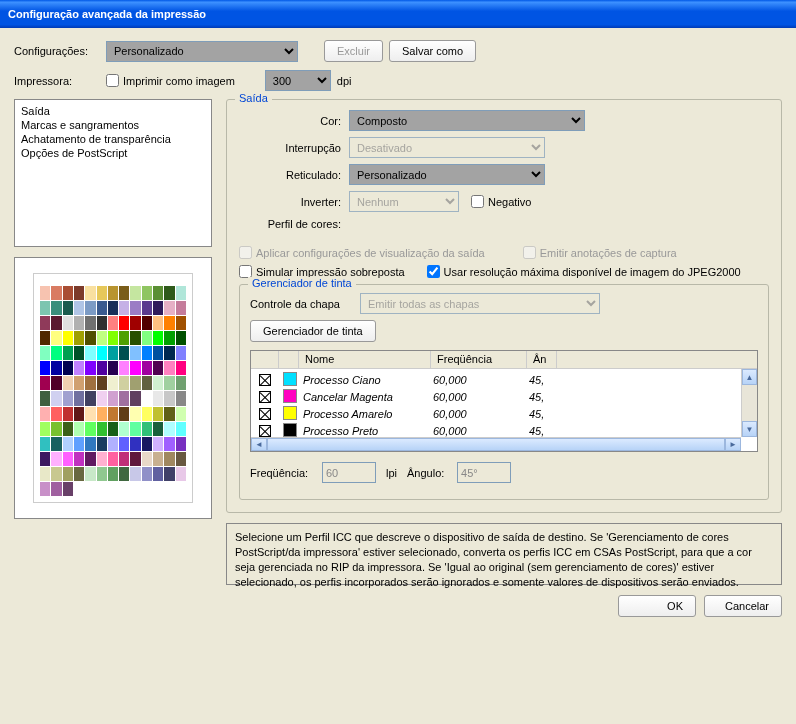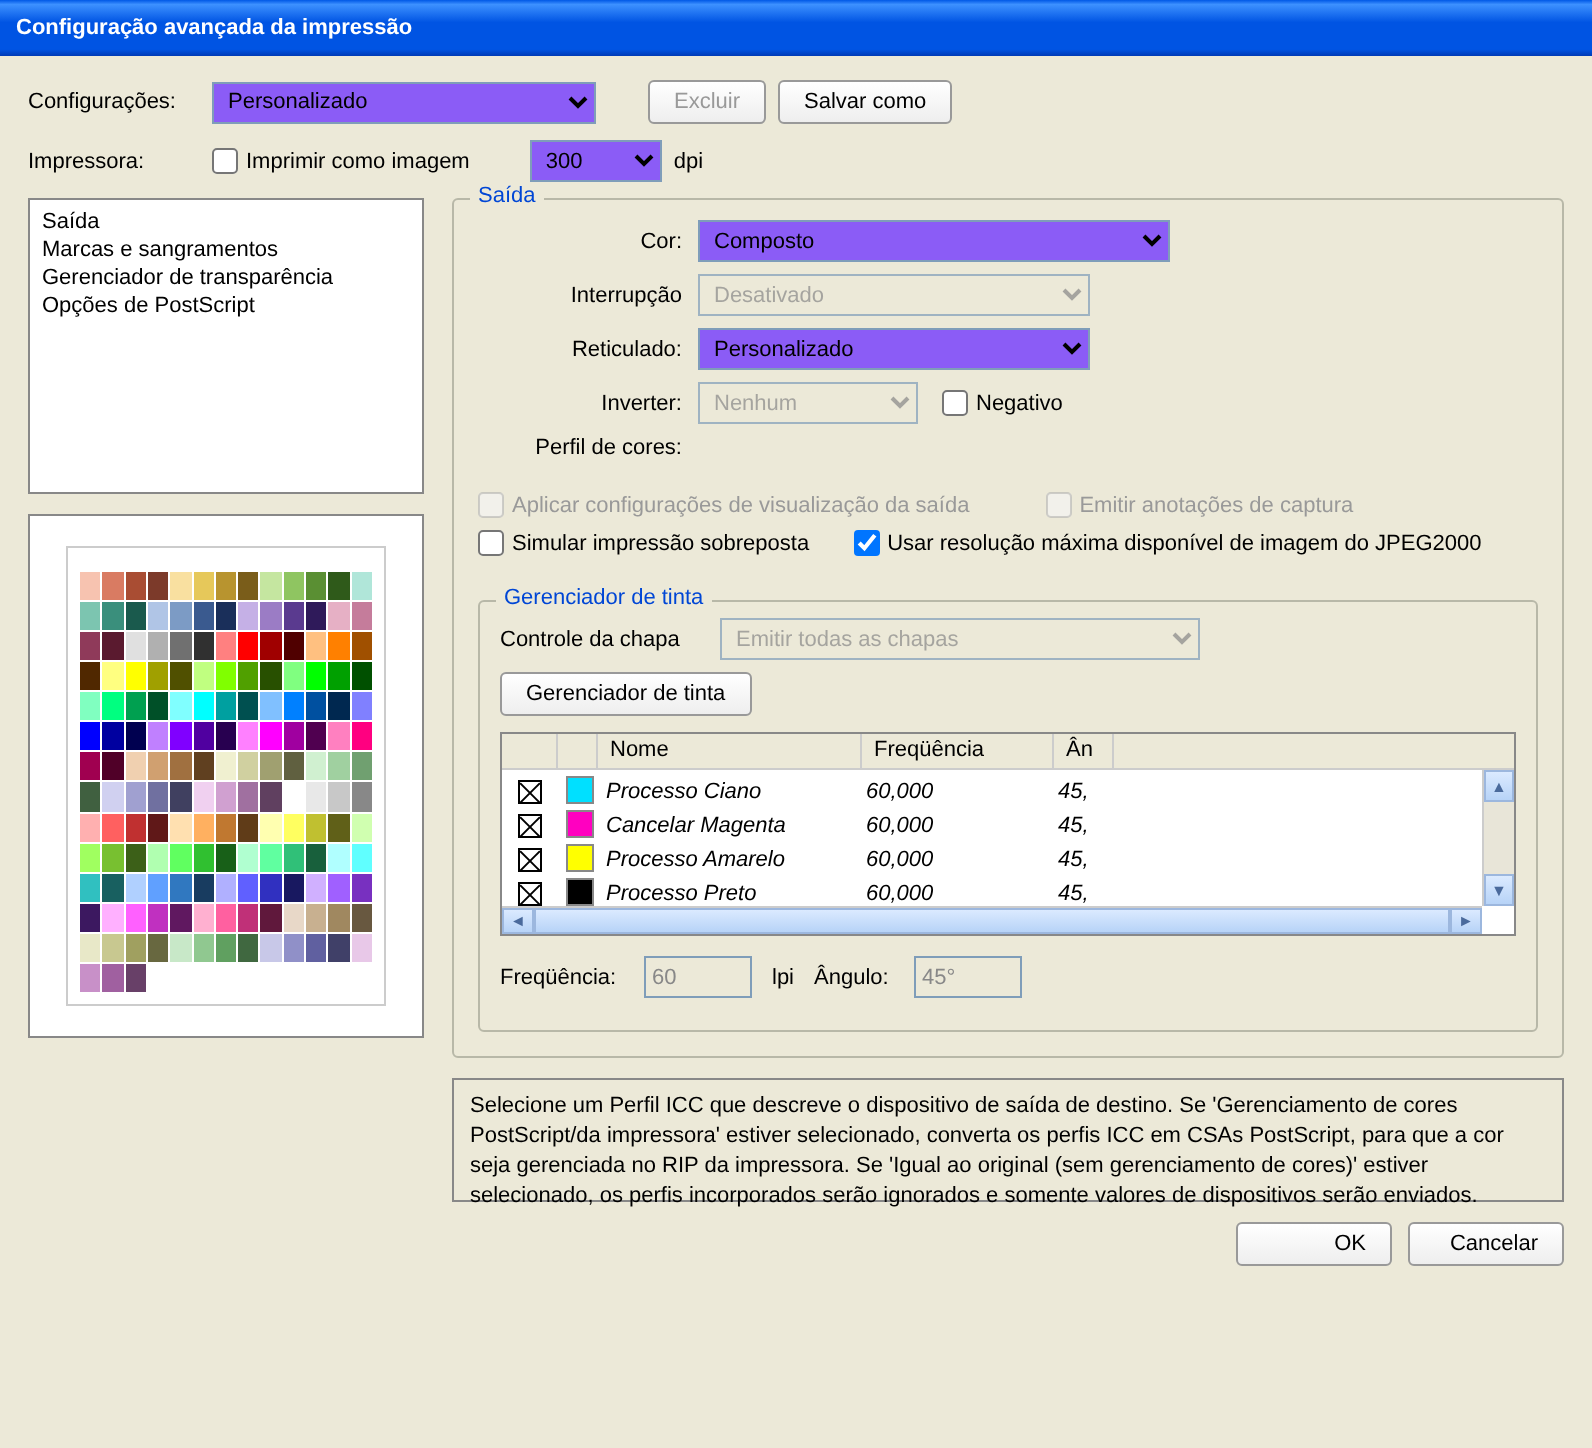--- a/index.html
+++ b/index.html
@@ -1,41 +1,41 @@
 <!DOCTYPE html>
 <html><head>
   <meta charset="utf-8">
   <style>
     * { box-sizing: border-box; font-family: Tahoma, sans-serif; font-size: 11px; }
     body { margin: 0; background: #ece9d8; width: 796px; height: 724px; overflow: hidden; }
     .titlebar { background: linear-gradient(to bottom, #0058e6 0%, #3d91ff 8%, #0054e3 40%, #0054e3 88%, #003ab5 100%); height: 28px; display: flex; align-items: center; padding: 0 8px; color: #fff; font-weight: bold; font-size: 13px; }
     .dialog-body { padding: 12px 14px 10px 14px; }
     .row { display: flex; align-items: center; margin-bottom: 8px; gap: 6px; }
     .label { text-align: left; }
-    select, input[type=text] { height: 21px; border: 1px solid #7f9db9; background: #8b5cf6; padding: 1px 3px; font-size: 11px; }
+    select, input[type=text] { height: 21px; border: 1px solid #7f9db9; background: #a3a3a3; padding: 1px 3px; font-size: 11px; }
     select:disabled, input:disabled { background: #ece9d8; color: #888; }
     button { height: 22px; border: 1px solid #999; border-radius: 3px; background: linear-gradient(to bottom, #fff, #eee); padding: 0 12px; font-size: 11px; cursor: pointer; text-align: right; }
     button:disabled { color: #999; cursor: default; }
     .main-area { display: flex; gap: 14px; margin-top: 8px; }
     .left-col { width: 198px; display: flex; flex-direction: column; gap: 10px; }
     .category-list { border: 1px solid #888; background: #fff; height: 148px; padding: 4px 6px; }
     .category-list div { padding: 1px 0; cursor: pointer; }
     .preview { border: 1px solid #888; background: #fff; height: 262px; padding: 10px; display: flex; align-items: center; justify-content: center; }
     .preview-inner { width: 160px; height: 230px; border: 1px solid #ccc; background: #fff; padding: 12px 6px 6px 6px; display: flex; flex-direction: column; position: relative; }
     .swatch-grid { display: grid; grid-template-columns: repeat(13, 1fr); gap: 1px; flex: 1; }
     .swatch { width: 100%; height: 100%; }
     .right-col { flex: 1; }
     .fieldset { border: 1px solid #b8b8a8; border-radius: 3px; padding: 10px 12px 12px 12px; position: relative; margin-bottom: 8px; }
     .fieldset-legend { position: absolute; top: -8px; left: 8px; background: #ece9d8; padding: 0 4px; color: #0046d5; }
     .form-row { display: flex; align-items: center; margin-bottom: 6px; }
     .form-label { width: 110px; text-align: right; padding-right: 8px; }
     .checkbox-row { display: flex; align-items: center; gap: 4px; margin: 4px 0; }
     .checkbox-row input { margin: 0; }
     .disabled-text { color: #999; }
-    .ink-fieldset { border: 1px solid #b8b8a8; border-radius: 3px; padding: 8px 10px 10px 10px; position: relative; margin-top: 22px; }
+    .ink-fieldset { border: 1px solid #b8b8a8; border-radius: 3px; padding: 8px 10px 10px 10px; position: relative; margin-top: 6px; }
     .ink-table-wrap { border: 1px solid #888; background: #fff; height: 102px; position: relative; margin-top: 8px; }
     .ink-header { display: flex; background: #ece9d8; border-bottom: 1px solid #ccc; height: 18px; }
     .ink-header div { padding: 2px 6px; border-right: 1px solid #ccc; font-size: 11px; }
     .ink-body { overflow: hidden; }
     .ink-row { display: flex; height: 17px; align-items: flex-end; font-style: italic; }
     .ink-cell-x { width: 28px; display: flex; justify-content: center; }
     .xbox { width: 12px; height: 12px; border: 1px solid #000; position: relative; }
     .xbox::before, .xbox::after { content: ''; position: absolute; width: 14px; height: 1px; background: #000; top: 5px; left: -2px; }
     .xbox::before { transform: rotate(45deg); }
     .xbox::after { transform: rotate(-45deg); }
@@ -81,21 +81,21 @@
     <span style="width:18px"></span>
     <select style="width:66px"><option>300</option></select>
     <span>dpi</span>
   </div>
 
   <div class="main-area">
     <div class="left-col">
       <div class="category-list">
         <div>Saída</div>
         <div>Marcas e sangramentos</div>
-        <div>Gerenciador de transparência</div>
+        <div>Achatamento de transparência</div>
         <div>Opções de PostScript</div>
       </div>
       <div class="preview">
         <div class="preview-inner">
           <div class="swatch-grid" id="swatch-grid">
               <div class="swatch" style="background: rgb(247, 195, 176);"></div>
               <div class="swatch" style="background: rgb(217, 123, 98);"></div>
               <div class="swatch" style="background: rgb(169, 77, 51);"></div>
               <div class="swatch" style="background: rgb(124, 58, 42);"></div>
               <div class="swatch" style="background: rgb(249, 224, 160);"></div>

